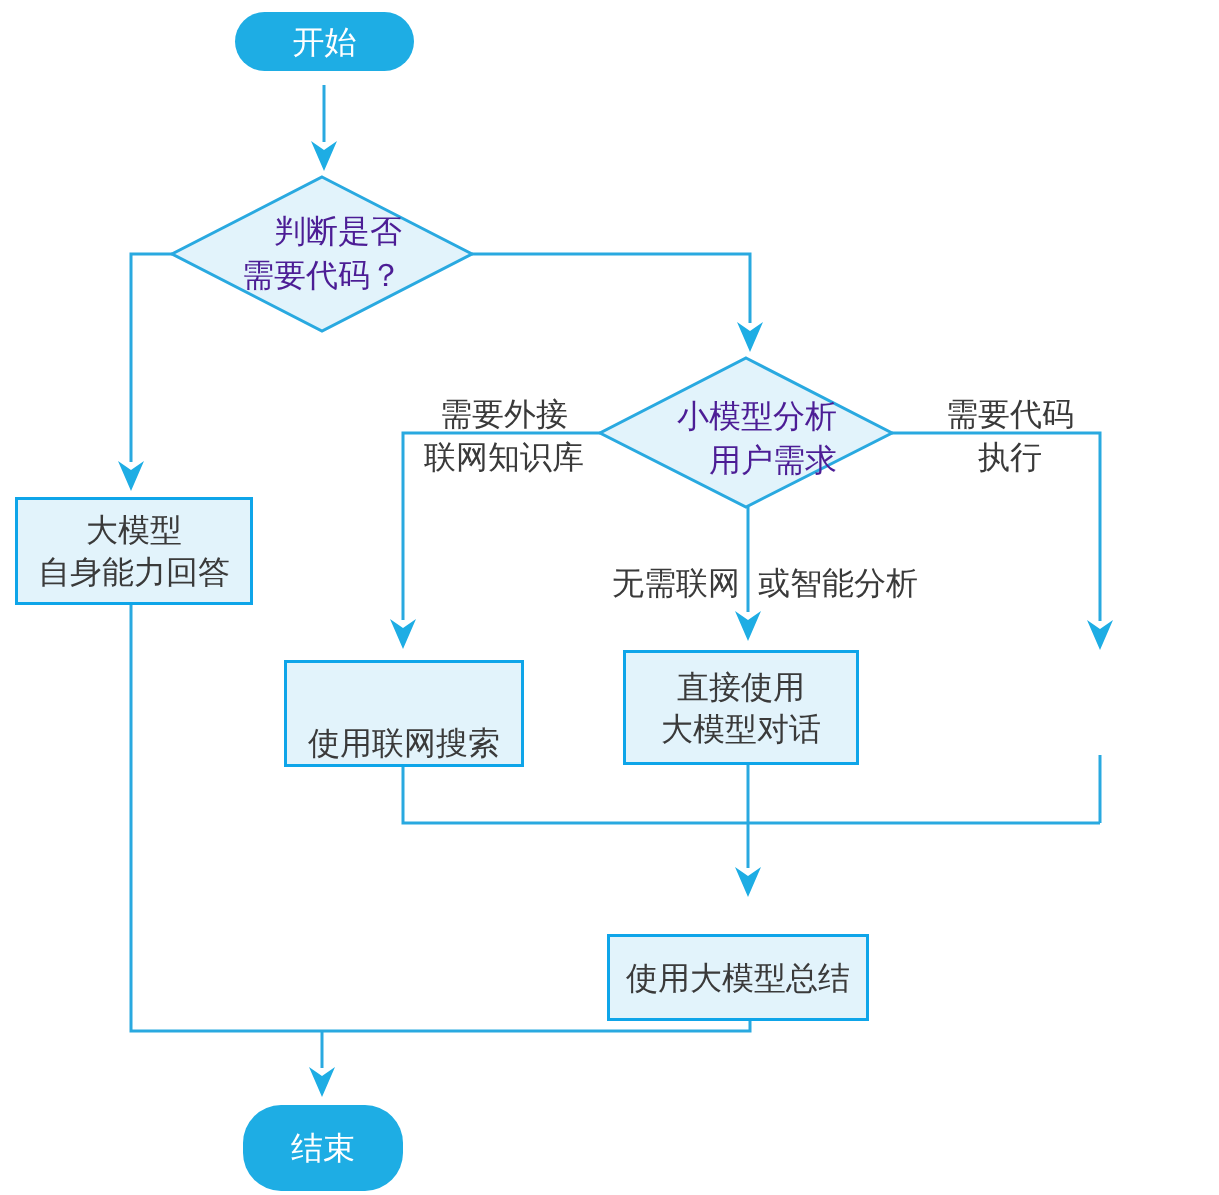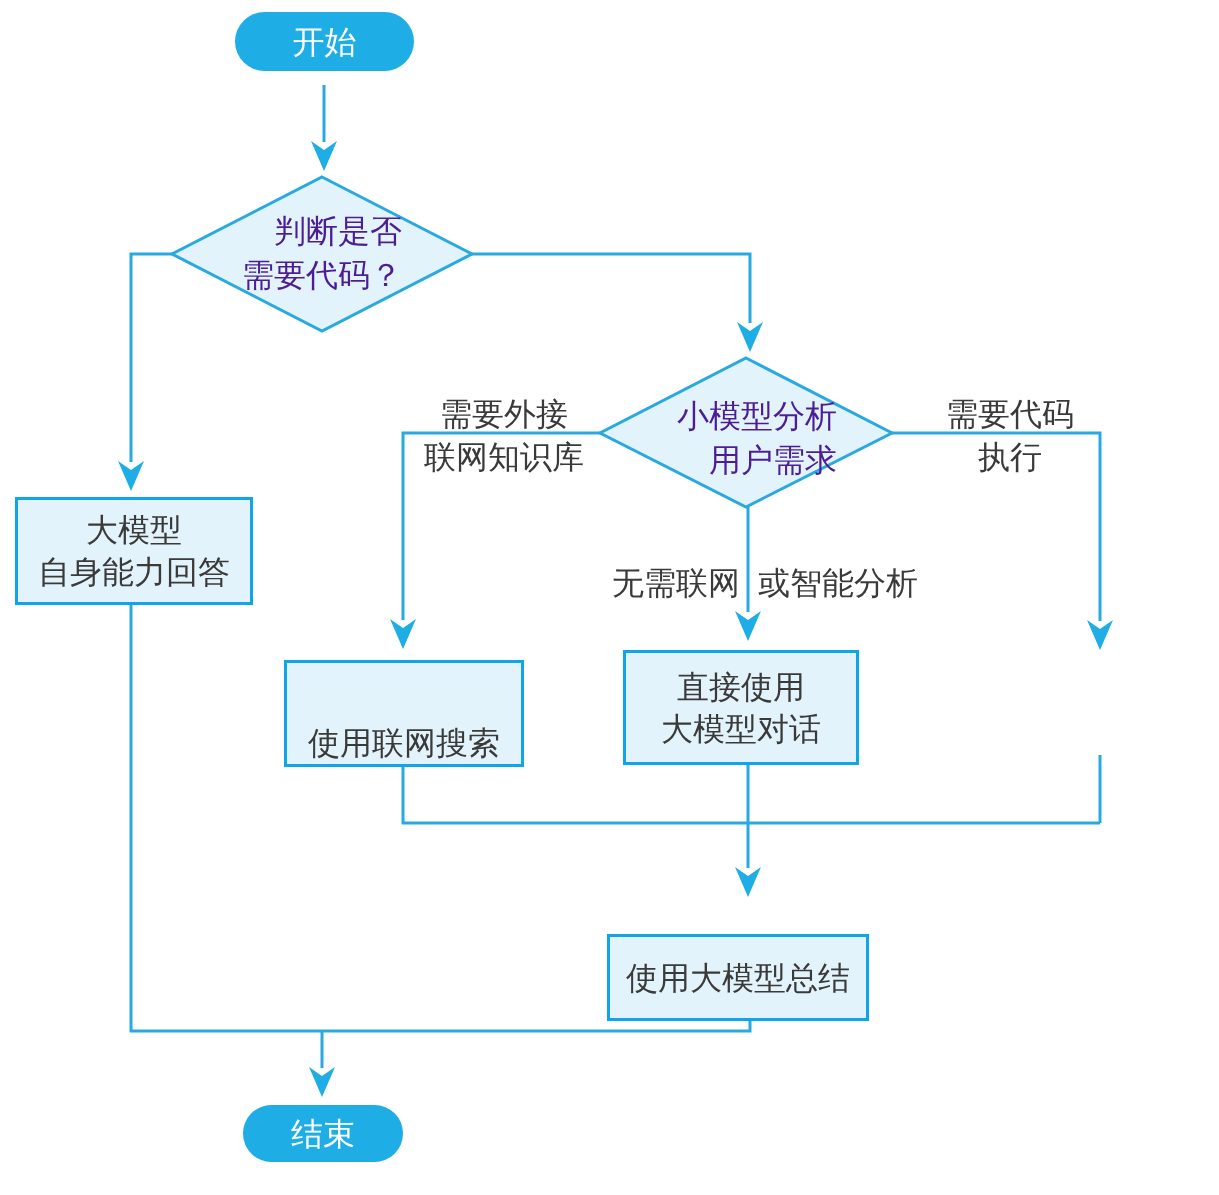--- a/index.html
+++ b/index.html
@@ -145,17 +145,17 @@
   <div class="node box" style="left:623px; top:650px; width:236px; height:115px;">
     <div>直接使用</div>
     <div>大模型对话</div>
   </div>
 
 
   <div class="node box" style="left:607px; top:910px; width:262px; height:87px;margin-top:24px;">
     <span>使用大模型总结</span>
   </div>
 
-  <div class="node pill pill-end" style="left:243px; top:1105px; width:160px; height:57px;">
+  <div class="node pill pill-end" style="left:243px; top:1105px; width:160px; height:86px;">
     <span>结束</span>
   </div>
 
 </div>
 
 </body></html>

